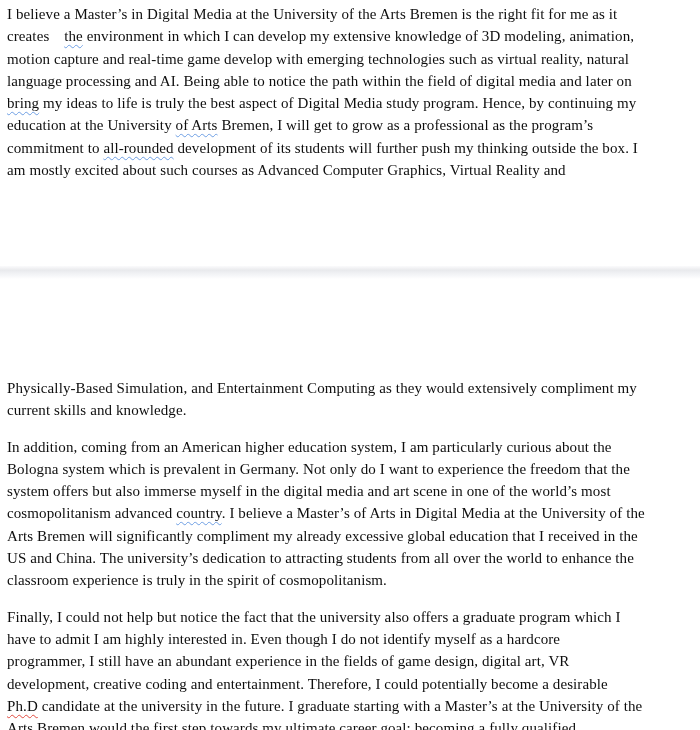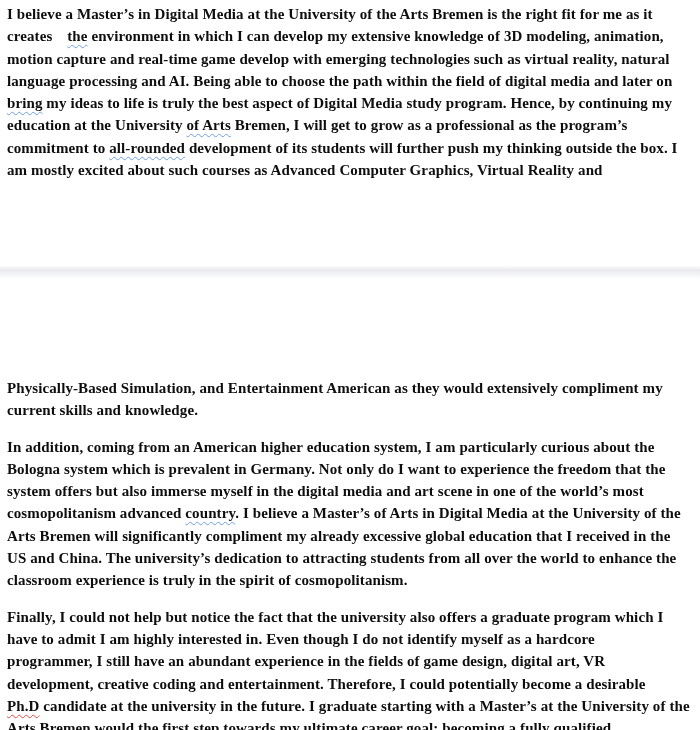--- a/index.html
+++ b/index.html
@@ -7,21 +7,20 @@
     padding: 0;
     width: 700px;
     height: 730px;
     overflow: hidden;
     background: #ffffff;
     font-family: "Liberation Serif", "DejaVu Serif", serif;
   }
   .page {
     background: #ffffff;
     box-sizing: border-box;
-    font-weight: bold;
   }
   #page-1 {
     height: 266px;
     padding: 3px 30px 0 7px;
   }
   #page-2 {
     height: 451px;
     padding: 98px 30px 0 7px;
   }
   .page-break-gap {
@@ -54,33 +53,33 @@
   }
 </style>
 </head>
 <body>
 
 <div id="page-1" class="page">
     <div class="paragraph">
       <div class="line"><span>I believe a Master’s in Digital Media at the University of the Arts Bremen is the right fit for me as it</span></div>
       <div class="line"><span>creates </span><span class="mark mark-blue" style="text-decoration-color: rgb(109, 158, 227); margin-left: 11px;">the</span><span> environment in which I can develop my extensive knowledge of 3D modeling, animation,</span></div>
       <div class="line"><span>motion capture and real-time game develop with emerging technologies such as virtual reality, natural</span></div>
-      <div class="line"><span>language processing and AI. Being able to choose the path within the field of digital media and later on</span></div>
+      <div class="line"><span>language processing and AI. Being able to notice the path within the field of digital media and later on</span></div>
       <div class="line"><span class="mark mark-blue" style="text-decoration-color: rgb(109, 158, 227);">bring</span><span> my ideas to life is truly the best aspect of Digital Media study program. Hence, by continuing my</span></div>
       <div class="line"><span>education at the University </span><span class="mark mark-blue" style="text-decoration-color: rgb(109, 158, 227);">of Arts</span><span> Bremen, I will get to grow as a professional as the program’s</span></div>
       <div class="line"><span>commitment to </span><span class="mark mark-blue" style="text-decoration-color: rgb(109, 158, 227);">all-rounded</span><span> development of its students will further push my thinking outside the box. I</span></div>
       <div class="line"><span>am mostly excited about such courses as Advanced Computer Graphics, Virtual Reality and</span></div>
     </div>
   </div>
 
 <div class="page-break-gap"></div>
 
 <div id="page-2" class="page">
     <div class="paragraph">
-      <div class="line"><span>Physically-Based Simulation, and Entertainment American as they would extensively compliment my</span></div>
+      <div class="line"><span>Physically-Based Simulation, and Entertainment Computing as they would extensively compliment my</span></div>
       <div class="line"><span>current skills and knowledge.</span></div>
     </div>
     <div class="paragraph">
       <div class="line"><span>In addition, coming from an American higher education system, I am particularly curious about the</span></div>
       <div class="line"><span>Bologna system which is prevalent in Germany. Not only do I want to experience the freedom that the</span></div>
       <div class="line"><span>system offers but also immerse myself in the digital media and art scene in one of the world’s most</span></div>
       <div class="line"><span>cosmopolitanism advanced </span><span class="mark mark-blue" style="text-decoration-color: rgb(109, 158, 227); text-align: right;">country</span><span>. I believe a Master’s of Arts in Digital Media at the University of the</span></div>
       <div class="line"><span>Arts Bremen will significantly compliment my already excessive global education that I received in the</span></div>
       <div class="line"><span>US and China. The university’s dedication to attracting students from all over the world to enhance the</span></div>
       <div class="line"><span>classroom experience is truly in the spirit of cosmopolitanism.</span></div>

